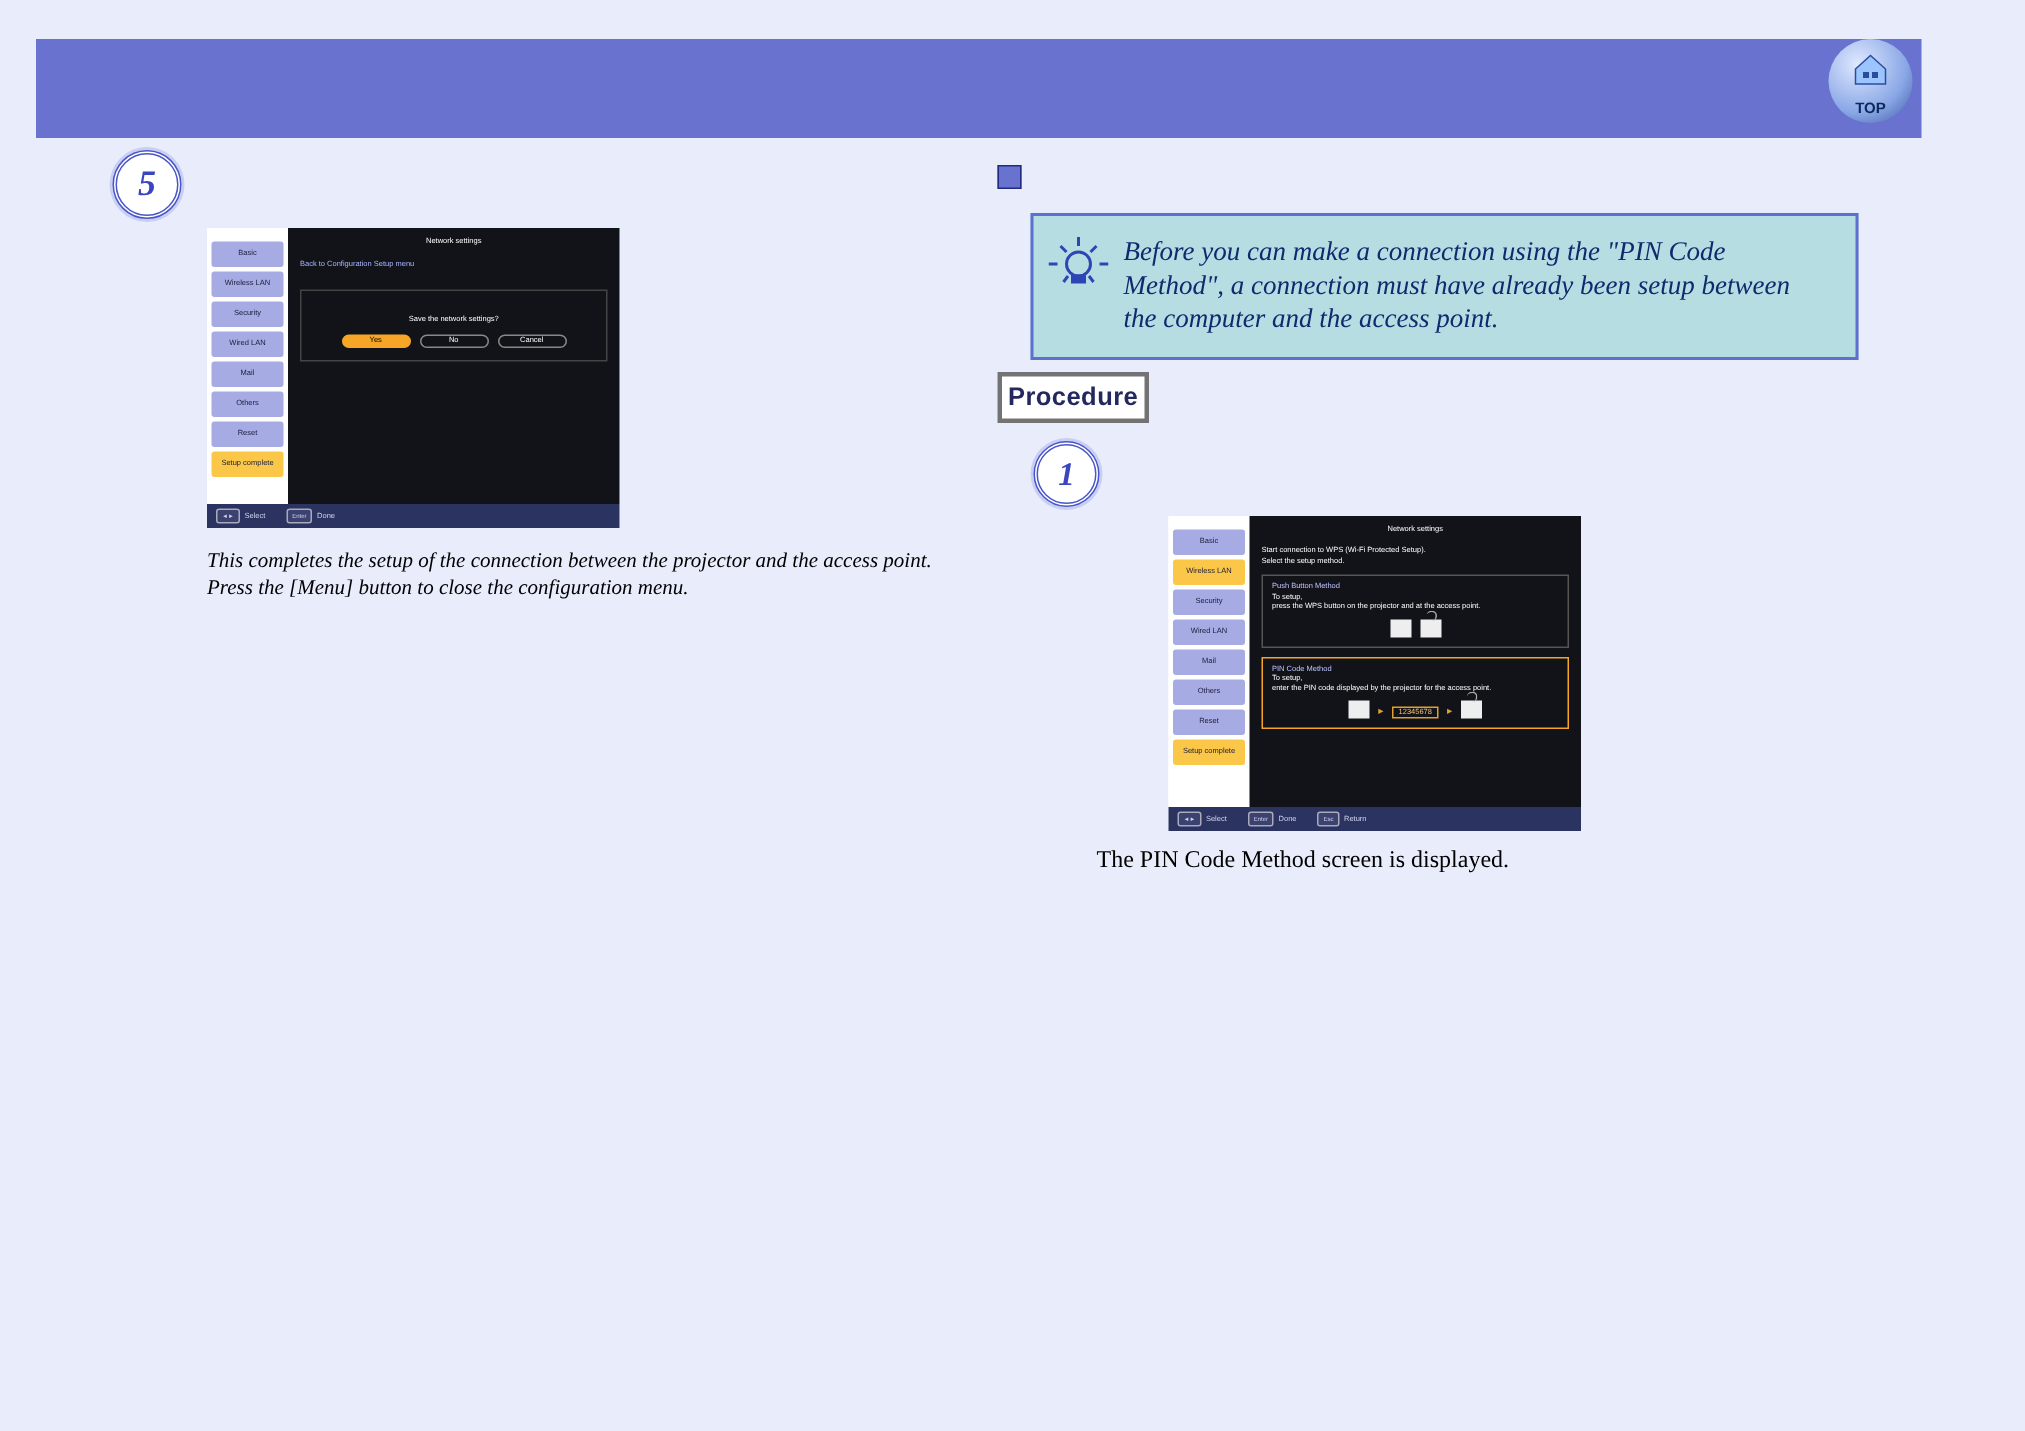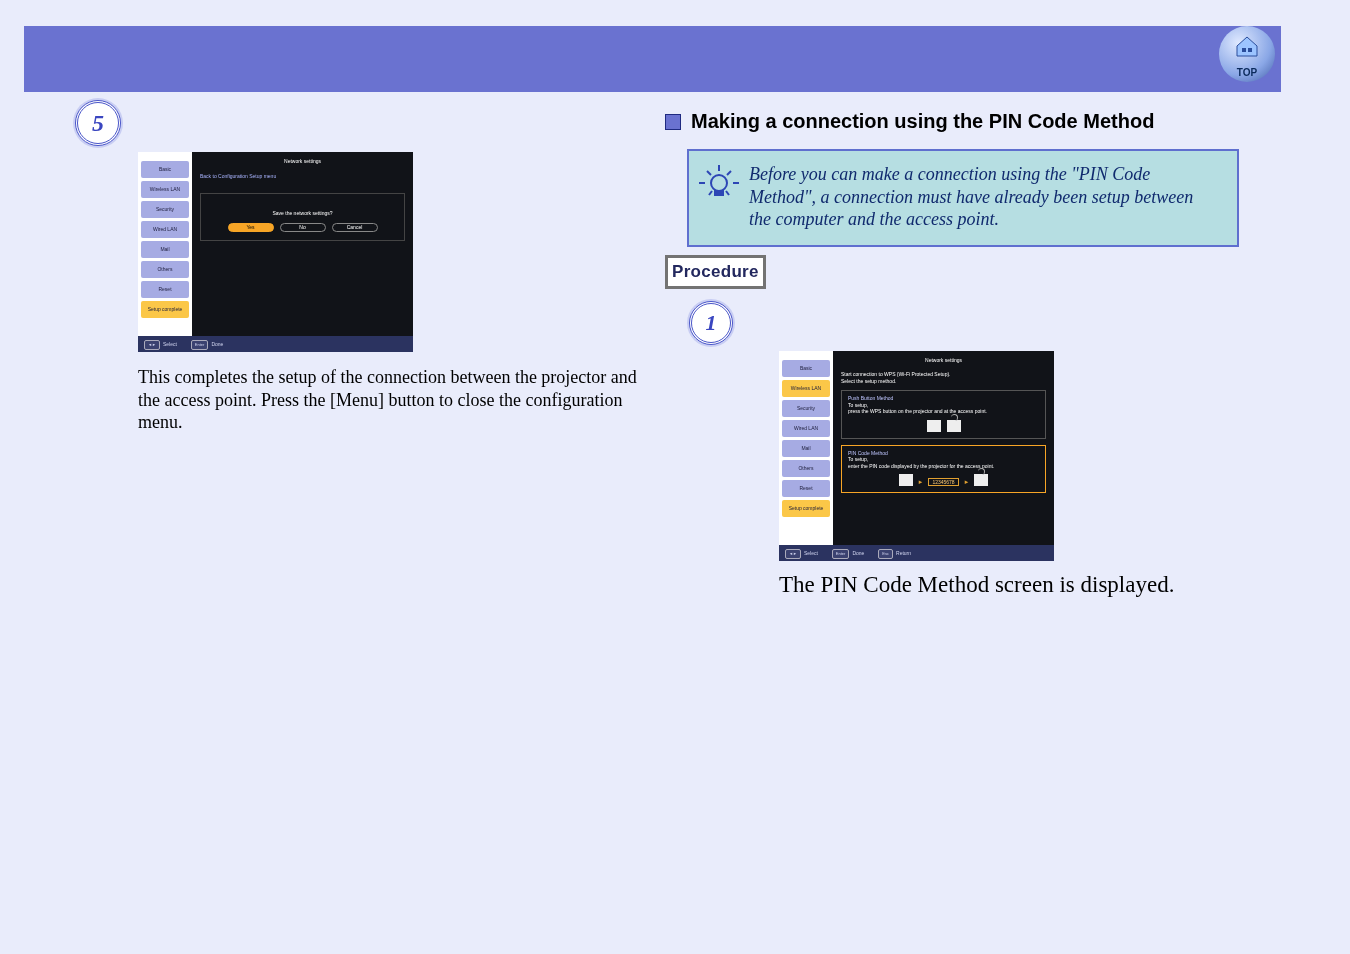--- a/index.html
+++ b/index.html
@@ -45,33 +45,34 @@
     border-radius: 50%;
     border: 3px double #4a56c9;
     background: #fff;
     display: flex; align-items: center; justify-content: center;
     font: italic bold 24px Georgia, serif;
     color: #3a46c0;
     box-shadow: 0 0 0 2px #c9cef3;
   }
   .step-badge.small { width: 44px; height: 44px; font-size: 22px; }
   .body-text {
-    font-size: 18px;
+    font-size: 14px;
     line-height: 1.25;
     color: #000;
     margin-top: 14px;
     margin-left: 63px;
     width: 500px;
+    font-style: italic;
   }
   .body-text-right {
-    font-size: 23px;
+    font-size: 16px;
     line-height: 1.25;
     color: #000;
     margin-top: 10px;
-    margin-left: 90px;
+    margin-left: 42px;
   }
   
   .projshot {
     background: #fff;
     margin-left: 63px;
     width: 275px;
     display: flex; flex-direction: column;
   }
   .projshot.right { margin-left: 90px; }
   .ps-body { display: flex; height: 184px; }
@@ -225,21 +226,20 @@
       <span><span class="key">Enter</span><span>Done</span></span>
     </div>
   </div>
 
   <p class="body-text">This completes the setup of the connection between the projector and the access point. Press the [Menu] button to close the configuration menu.</p>
 </div>
 
 <div class="col-right">
   <div class="section-heading">
     <span class="sq-bullet"></span>
-    <span>Making a connection using the PIN Code Method</span>
   </div>
 
   <div class="tip-box">
     <span class="bulb">
       <svg width="40" height="40" viewBox="0 0 40 40">
         <g stroke="#2d46b5" stroke-width="2" fill="none">
           <circle cx="20" cy="22" r="8" fill="#b6dee2"></circle>
           <line x1="20" y1="4" x2="20" y2="10"></line>
           <line x1="6" y1="22" x2="0" y2="22"></line>
           <line x1="34" y1="22" x2="40" y2="22"></line>

